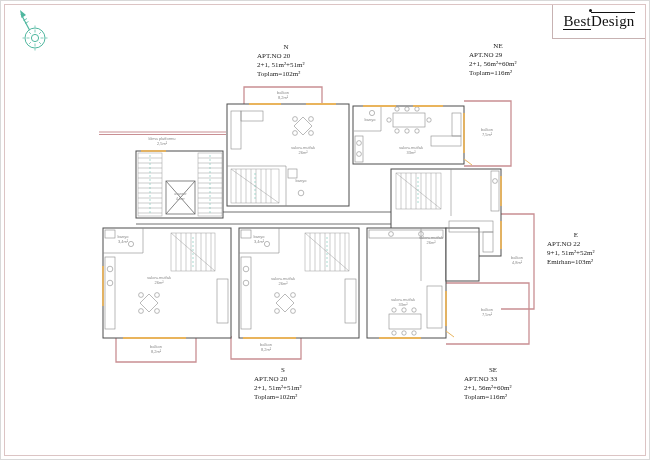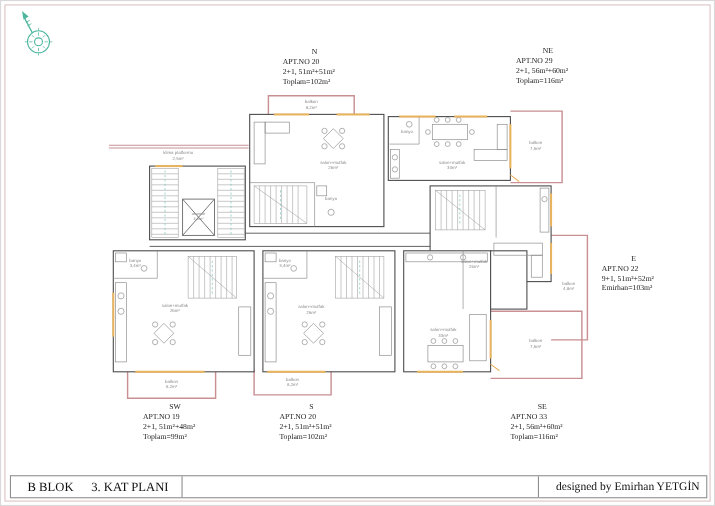--- a/index.html
+++ b/index.html
@@ -54,20 +54,23 @@
         <line x1="13.5" y1="32" x2="15.5" y2="32"></line>
           <line x1="36.5" y1="32" x2="38.5" y2="32"></line>
       </g>
       <line x1="20.5" y1="24" x2="12" y2="8" stroke-width="1.2"></line>
       <line x1="14.5" y1="14.5" x2="18" y2="12.5" stroke-width="0.8"></line>
       <line x1="16" y1="17.5" x2="19.5" y2="15.5" stroke-width="0.8"></line>
     </g>
     <polygon points="11,4 17,9 12.5,12" fill="#4fb79f"></polygon>
   </svg>
 
+  <div class="logo-cell">
+    <div class="logo"><span class="best">Best</span><span class="design">Design</span></div>
+  </div>
 
   <svg width="460" height="290" viewBox="0 0 460 290" style="position:absolute;left:90px;top:80px">
 
     <g stroke="#c98f93" stroke-width="1.3" fill="none">
       <path d="M153,23 V6 H231 V23"></path>
       <path d="M373,20 H420 V85 H373"></path>
       <path d="M410,133 H443 V228 H410"></path>
       <path d="M355,202 H438 V263 H355"></path>
       <path d="M140,255 V278 H210 V255"></path>
       <path d="M25,257 V281 H105 V257"></path>
@@ -261,28 +264,14 @@
     <div>APT.NO 33</div>
     <div>2+1, 56m²+60m²</div>
     <div>Toplam=116m²</div>
   </div>
   <div class="apt" style="left:253px;top:365px">
     <div class="dir">S</div>
     <div>APT.NO 20</div>
     <div>2+1, 51m²+51m²</div>
     <div>Toplam=102m²</div>
   </div>
-  <div class="apt" style="left:129px;top:365px">
-    <div class="dir">SW</div>
-    <div>APT.NO 19</div>
-    <div>2+1, 51m²+48m²</div>
-    <div>Toplam=99m²</div>
-  </div>
-
-  <div class="titlebar">
-    <div class="tb-left">
-      <span>B BLOK</span>
-      <span>3. KAT PLANI</span>
-    </div>
-    <div class="tb-mid"></div>
-    <div class="tb-right">designed by Emirhan YETGİN</div>
-  </div>
+
 </div>
 
 </body></html>

